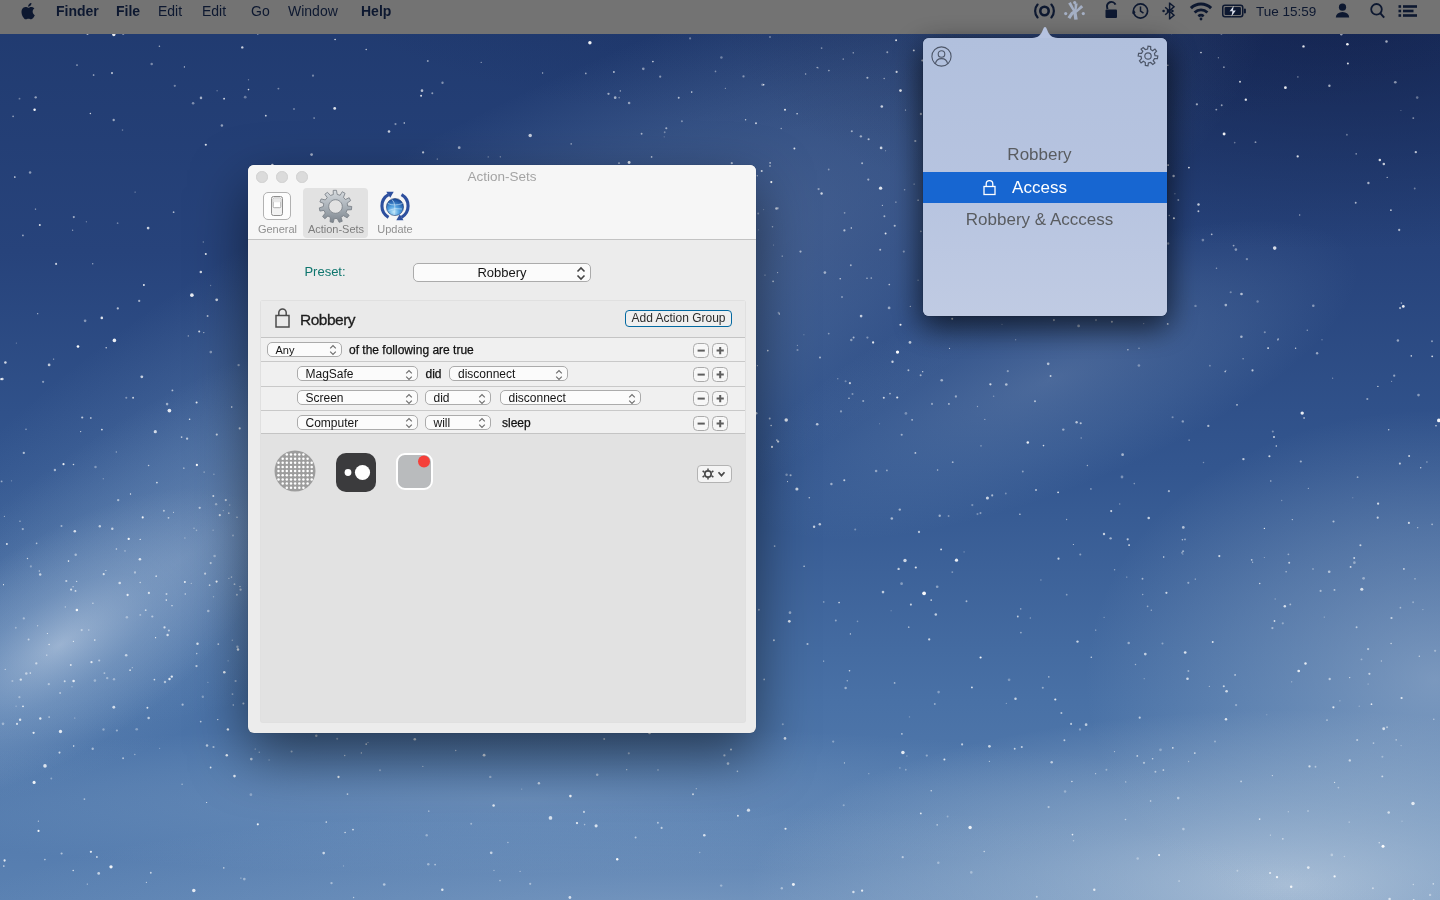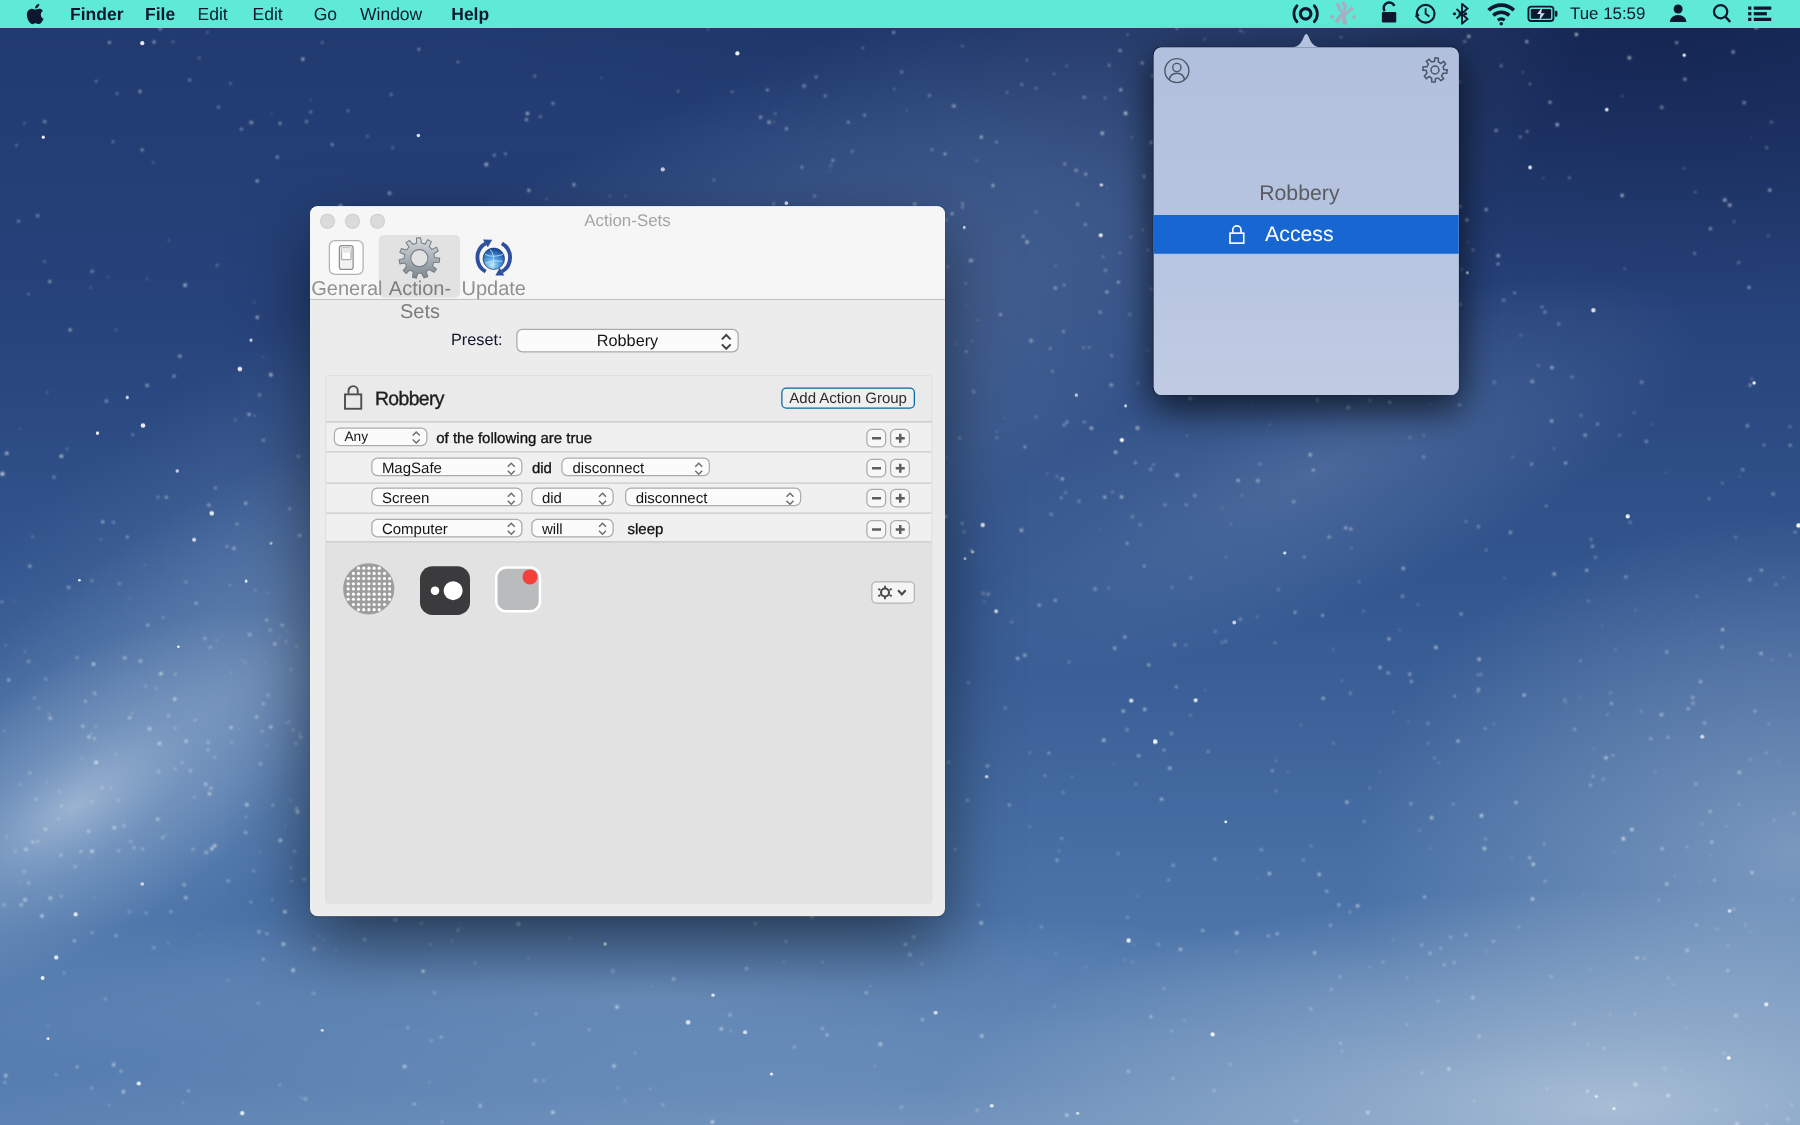--- a/index.html
+++ b/index.html
@@ -2,22 +2,22 @@
 <html><head>
 <meta charset="utf-8">
 <style>
   * { margin:0; padding:0; box-sizing:border-box; }
   html,body { width:1440px; height:900px; overflow:hidden; }
   body { font-family:"Liberation Sans", sans-serif; position:relative; background:#2a4478; }
   .abs { position:absolute; }
   #wall { position:absolute; left:0; top:0; width:1440px; height:900px; }
   
   #menubar {
-    position:absolute; left:0; top:0; width:1440px; height:22px;
-    background:#5eead4;
+    position:absolute; left:0; top:0; width:1440px; height:34px;
+    background:#737373;
     color:#0d1830; font-size:13px;
   }
   #menubar .menus { position:absolute; left:0; top:0; width:800px; height:22px; font-size:14px; }
   #menubar .menus span { top:3px; line-height:16px; }
   
   
   #popover {
     position:absolute; left:923px; top:38px; width:244px; height:278px;
     background:linear-gradient(180deg,#b1c0dd 0%,#b7c4e0 55%,#c0cbe3 100%);
     border-radius:6px;
@@ -34,21 +34,21 @@
     position:absolute; left:248px; top:165px; width:508px; height:568px;
     border-radius:6px; background:#ececec;
     box-shadow:0 22px 55px rgba(0,0,0,0.5), 0 0 1px rgba(0,0,0,0.4);
   }
   #titlebar { position:absolute; left:0; top:0; width:100%; height:75px;
     background:#f6f6f6; border-bottom:1px solid #c3c3c3; border-radius:6px 6px 0 0; }
   .tl { position:absolute; top:6px; width:11.5px; height:11.5px; border-radius:50%;
     background:#dbdbdb; border:1px solid #d0d0d0; box-sizing:border-box; }
   #wtitle { position:absolute; left:0; top:4px; width:508px; text-align:center;
     font-size:13.5px; color:#a4a4a4; }
-  .tb-label { position:absolute; font-size:16px; color:#909090; text-align:center; }
+  .tb-label { position:absolute; font-size:11px; color:#909090; text-align:center; }
 </style>
 </head>
 <body>
 
 <style>
 .pop { position:absolute; background:#fbfbfb; border:1px solid #ababab; border-radius:5px; color:#151515; }
 .chev { position:absolute; }
 .mpbtn { position:absolute; width:16px; height:15px; background:#f7f7f7; border:1px solid #ababab; border-radius:4.5px; box-sizing:border-box; }
 .rlab { font-size:12px; font-weight:400; color:#111; -webkit-text-stroke:0.25px #111; }
 .rowsep { position:absolute; left:13px; width:484px; height:1px; background:#c9c9c9; }
@@ -1725,21 +1725,21 @@
       </defs>
     <circle cx="18" cy="19" r="8.6" fill="url(#globe)" stroke="#102a60" stroke-width="0.5"></circle>
     <path d="M11.5 22.5 Q17.5 19.5 25 21 M11 15.5 Q17 18.5 25.5 15.5 M15 11.5 Q19.5 16 17 27" stroke="#cfe7f8" stroke-width="0.8" fill="none" opacity="0.8"></path>
     <path d="M11.5 29.3 A13 13 0 0 1 11.5 6.7" fill="none" stroke="#2d4f9e" stroke-width="3.1"></path>
     <path d="M16.7 3.7 L13.25 9.73 L9.3 3.67 Z" fill="#2d4f9e"></path>
     <path d="M24.5 6.7 A13 13 0 0 1 24.5 29.3" fill="none" stroke="#2d4f9e" stroke-width="3.1"></path>
     <path d="M19.3 32.3 L26.45 32.33 L22.75 26.27 Z" fill="#2d4f9e"></path>
   </svg>
   <div class="tb-label" style="left:118px;top:58px;width:58px;">Update</div>
 
-  <div class="abs" style="left:0;top:99px;width:154px;text-align:right;font-size:13px;color:#0f172a;">Preset:</div>
+  <div class="abs" style="left:0;top:99px;width:154px;text-align:center;font-size:13px;color:#0f766e;">Preset:</div>
   <div class="pop" style="left:165px;top:98px;width:178px;height:19px;line-height:18px;text-align:center;font-size:13px;">Robbery<svg class="chev" width="10" height="15" style="right:4px;top:2px" fill="none" stroke="#444" stroke-width="1.6">
         <path d="M1.5 5.5 L5 2 L8.5 5.5 M1.5 9.5 L5 13 L8.5 9.5"></path>
       </svg></div>
 
   <div class="abs" style="left:13px;top:136px;width:484px;height:421px;background:#e2e2e2;border-radius:2px;box-shadow:0 0 0 1px rgba(0,0,0,0.05);"></div>
   <div class="abs" style="left:13px;top:136px;width:484px;height:36px;background:#eaeaea;"></div>
 
   <svg class="abs" style="left:26px;top:142px" width="18" height="22" viewBox="0 0 18 22" fill="none" stroke="#4c4c4c" stroke-width="1.5">
     <rect x="2" y="8.5" width="13" height="11.5"></rect>
     <path d="M4.8 8 V5.6 a3.7 3.7 0 0 1 7.4 0 V8"></path>
@@ -1932,13 +1932,14 @@
       <circle cx="11" cy="11" r="3.2"></circle>
     </svg>
   <div class="pop-item" style="top:101px;">Robbery</div>
   <div class="pop-item pop-sel" style="top:134px;">
     <svg class="abs" style="left:58px;top:7px" width="17" height="17" viewBox="0 0 17 17" fill="none" stroke="#fff" stroke-width="1.3">
       <rect x="3" y="7.5" width="11" height="8"></rect>
       <path d="M5.2 7.2 V5 a3.3 3.3 0 0 1 6.6 0 V7.2"></path>
     </svg>
     Access
   </div>
+  <div class="pop-item" style="top:166px;">Robbery &amp; Acccess</div>
 </div>
 
 </body></html>

